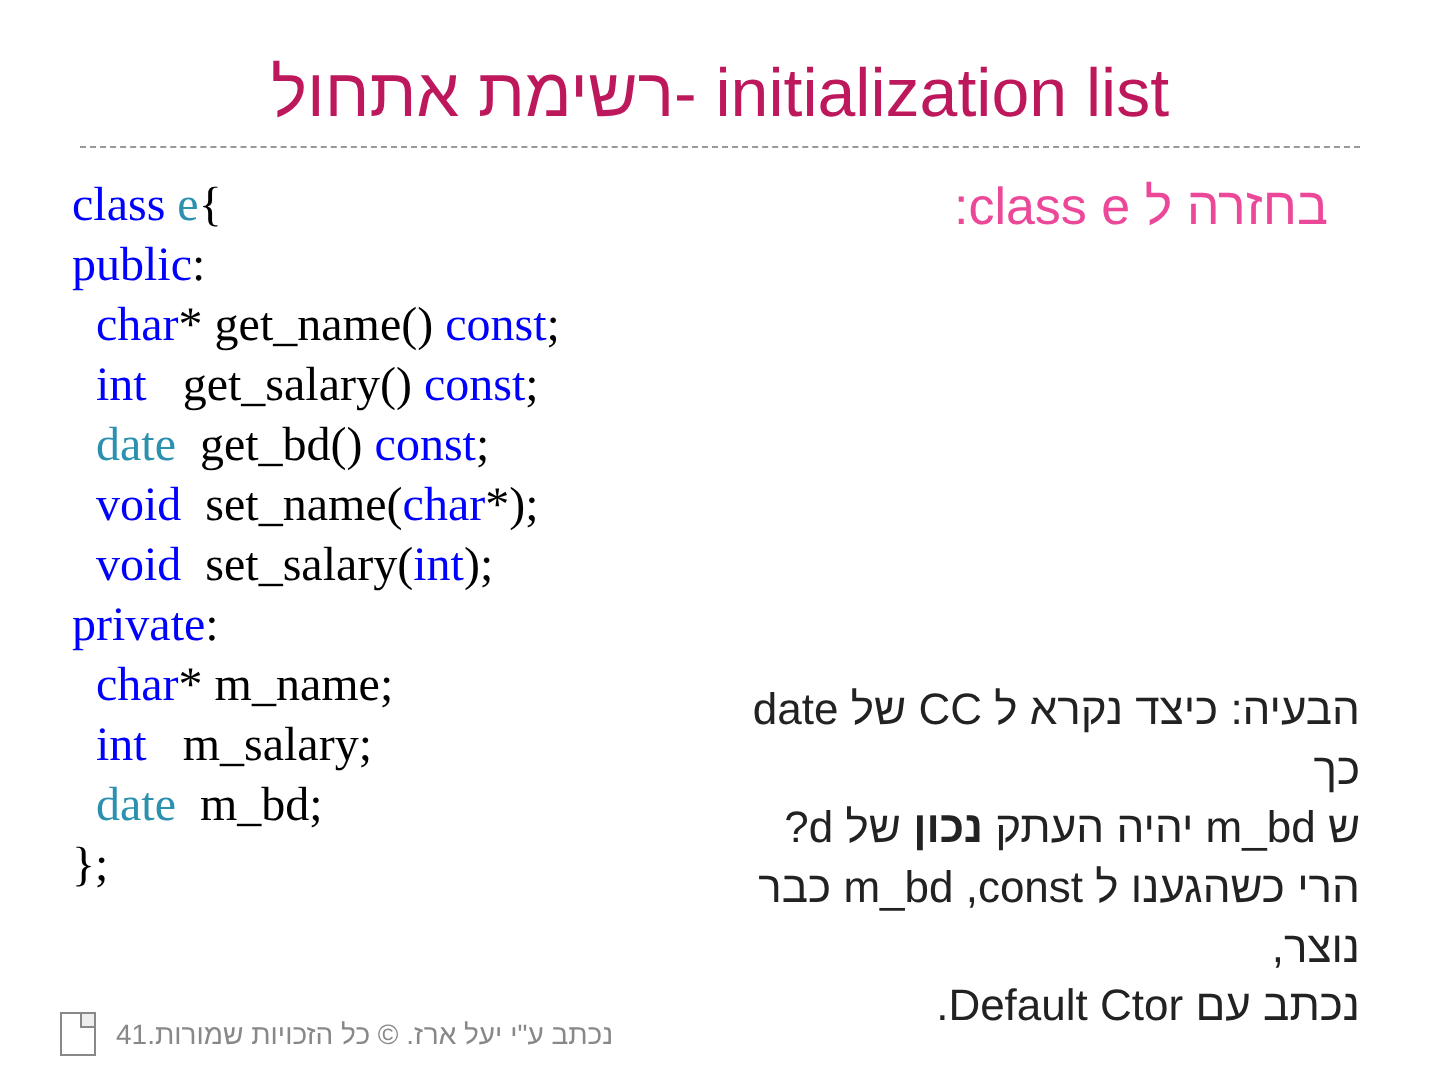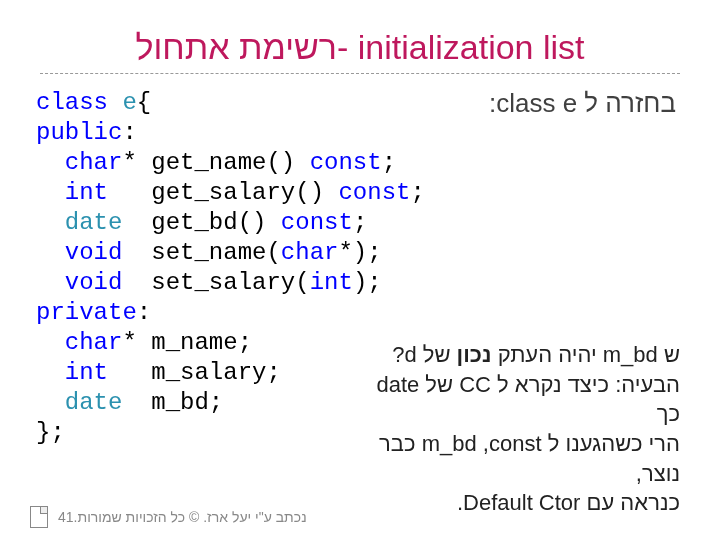--- a/index.html
+++ b/index.html
@@ -28,27 +28,27 @@
   .title-underline {
     border-bottom: 1px dashed #999;
     margin: 0 10px 14px 10px;
   }
   .content {
     position: relative;
   }
   .subtitle {
     position: absolute;
     top: 0;
-    right: 14px;
+    right: 26px;
     font-size: 26px;
-    color: #404040;
+    color: #ec4899;
     direction: rtl;
   }
   .code-block {
-    font-family: Liberation Mono, monospace;
+    font-family: Liberation Serif, serif;
     font-size: 24px;
     line-height: 1.25;
     white-space: pre;
     color: #000;
     margin-top: 2px;
     margin-left: 6px;
   }
   .k-blue { color: #0000ff; }
   .k-teal { color: #2b91af; }
   .annotation {
@@ -116,24 +116,24 @@
 <span class="k-teal">  date</span><span>  get_bd() </span><span class="k-blue">const</span><span>;</span>
 <span class="k-blue">  void</span><span>  set_name(</span><span class="k-blue">char</span><span>*);</span>
 <span class="k-blue">  void</span><span>  set_salary(</span><span class="k-blue">int</span><span>);</span>
 <span class="k-blue">private</span><span>:</span>
 <span class="k-blue">  char</span><span>* m_name;</span>
 <span class="k-blue">  int</span><span>   m_salary;</span>
 <span class="k-teal">  date</span><span>  m_bd;</span>
 <span>};</span></div>
 
     <div class="annotation">
+      <div>הבעיה: כיצד נקרא ל CC של date כך</div>
       <div><span>ש m_bd יהיה העתק </span><span class="bold">נכון</span><span> של d?</span></div>
-      <div>הבעיה: כיצד נקרא ל CC של date כך</div>
       <div>הרי כשהגענו ל m_bd ,const כבר נוצר,</div>
-      <div>כנראה עם Default Ctor.</div>
+      <div>נכתב עם Default Ctor.</div>
     </div>
   </div>
 
   <div class="footer">
     <div class="footer-left">
       <div class="doc-icon"></div>
       <span>41</span>
     </div>
     <div class="footer-text">נכתב ע"י יעל ארז. © כל הזכויות שמורות.</div>
   </div>

